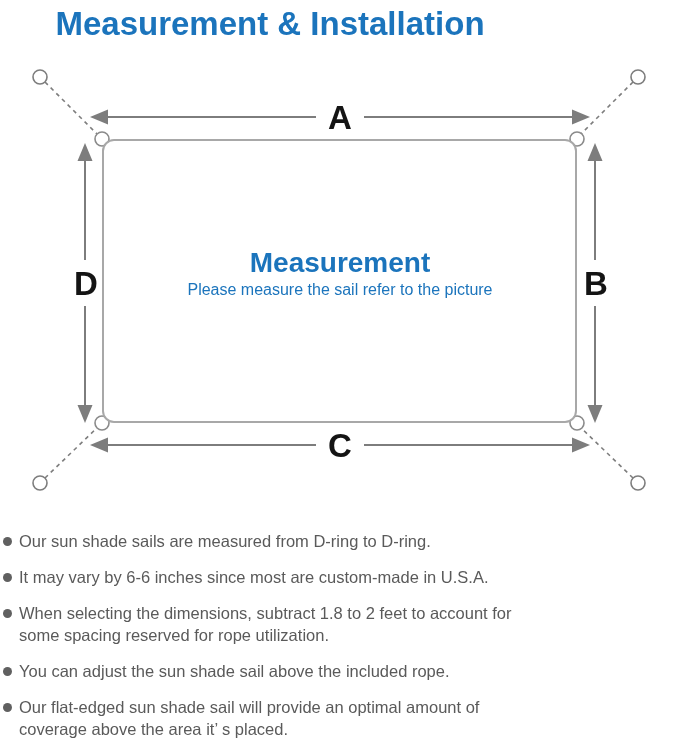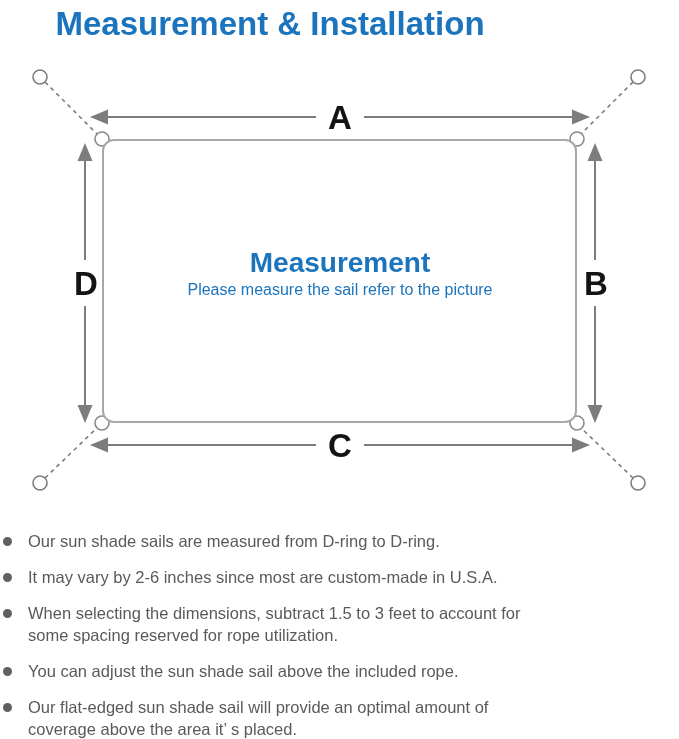--- a/index.html
+++ b/index.html
@@ -30,21 +30,20 @@
   .inner-heading{font-size:28px;font-weight:bold;fill:var(--accent);}
   .inner-sub{font-size:16px;fill:var(--accent);}
   ul.notes{
     list-style:none;
     padding:11px 8px 0 3px;
   }
   ul.notes li{
     display:flex;
     align-items:flex-start;
     margin-bottom:14px;
-    gap:9px;
   }
   .dot{
     flex:0 0 auto;
     width:9px;height:9px;
     border-radius:50%;
     background:#606060;
     margin:6px 7px 0 0;
   }
   .note-text{
     font-size:16.5px;
@@ -121,25 +120,25 @@
     <text x="340" y="229" text-anchor="middle" dominant-baseline="central" class="inner-sub">Please measure the sail refer to the picture</text>
   </svg>
 
   <ul class="notes">
     <li>
       <span class="dot"></span>
       <span class="note-text">Our sun shade sails are measured from D-ring to D-ring.</span>
     </li>
     <li>
       <span class="dot"></span>
-      <span class="note-text">It may vary by 2-6 inches since most are custom-made in U.S.A.</span>
+      <span class="note-text">It may vary by 6-6 inches since most are custom-made in U.S.A.</span>
     </li>
     <li>
       <span class="dot"></span>
-      <span class="note-text">When selecting the dimensions, subtract 1.5 to 3 feet to account for some spacing reserved for rope utilization.</span>
+      <span class="note-text">When selecting the dimensions, subtract 1.8 to 2 feet to account for some spacing reserved for rope utilization.</span>
     </li>
     <li>
       <span class="dot"></span>
       <span class="note-text">You can adjust the sun shade sail above the included rope.</span>
     </li>
     <li>
       <span class="dot"></span>
       <span class="note-text">Our flat-edged sun shade sail will provide an optimal amount of coverage above the area it’ s placed.</span>
     </li>
   </ul>

